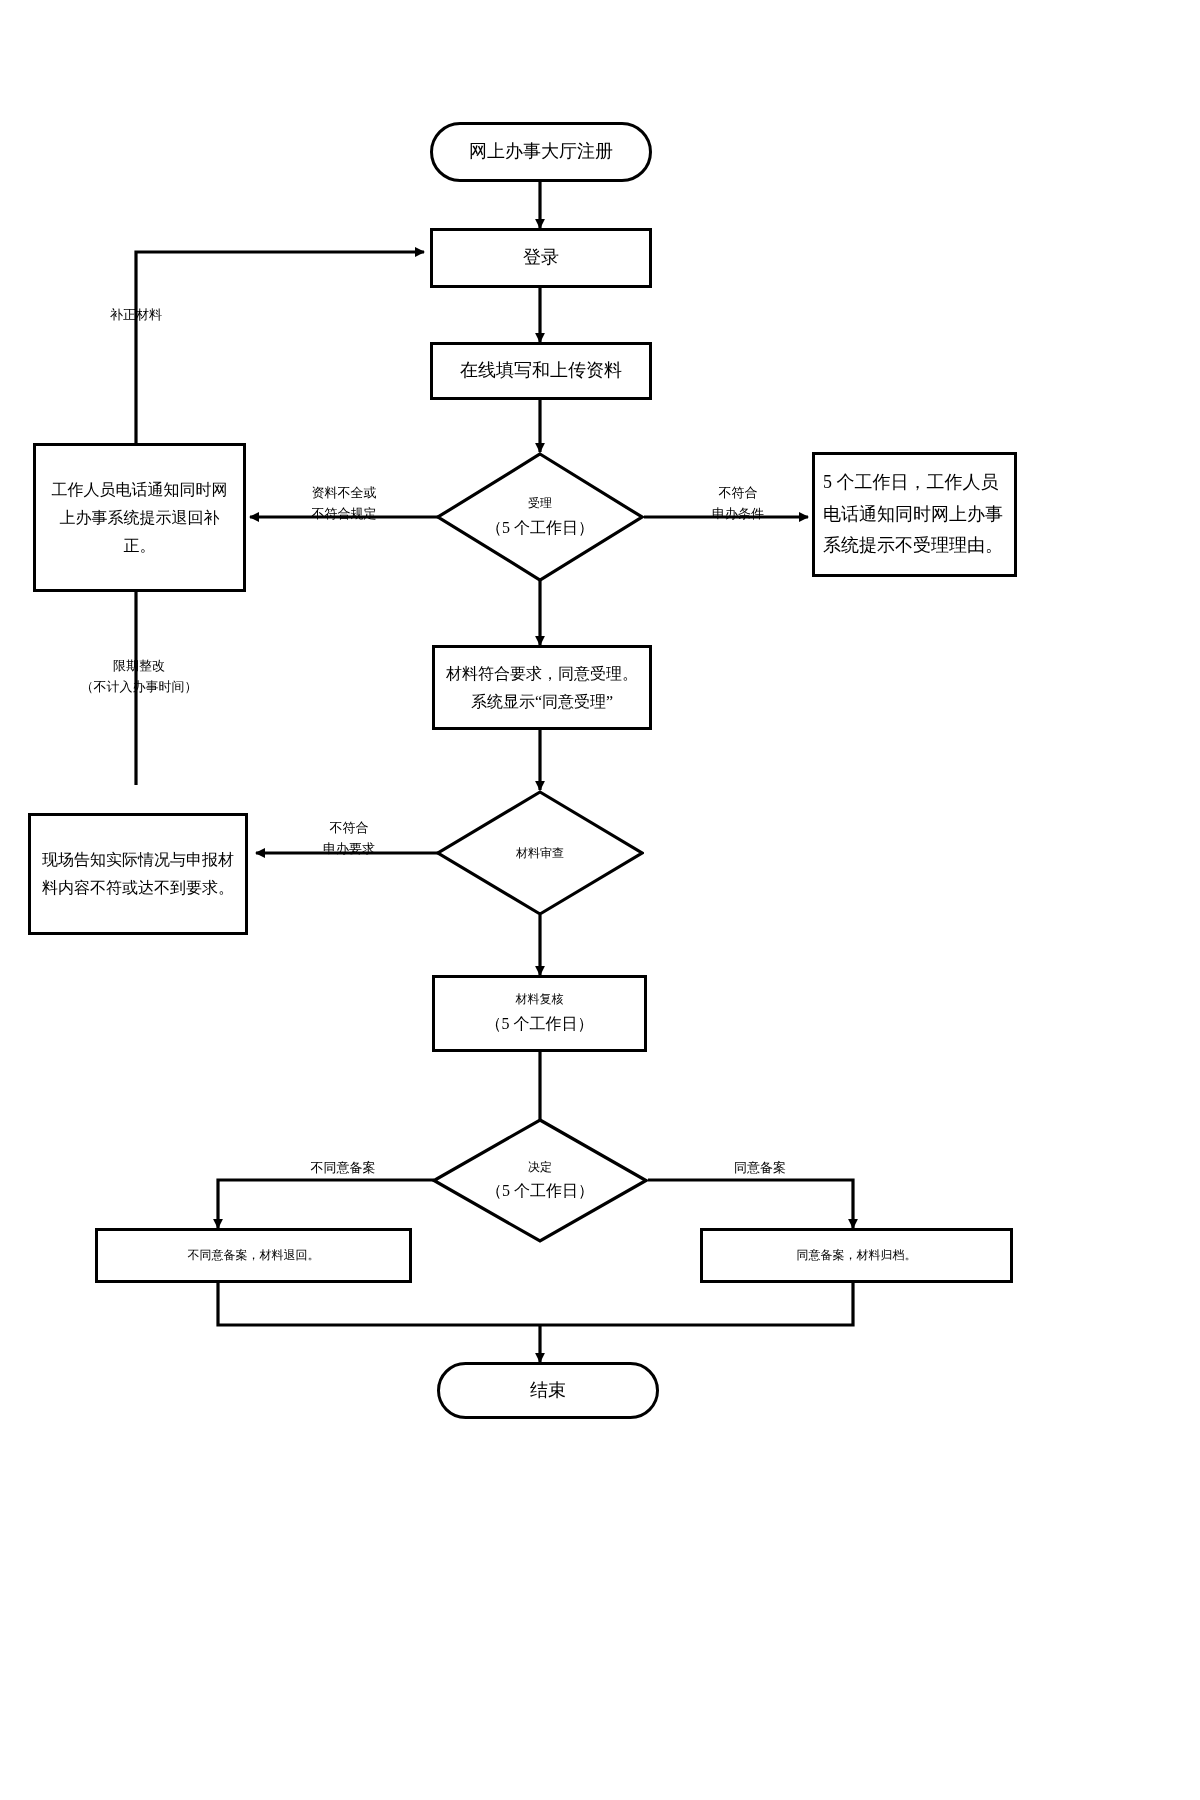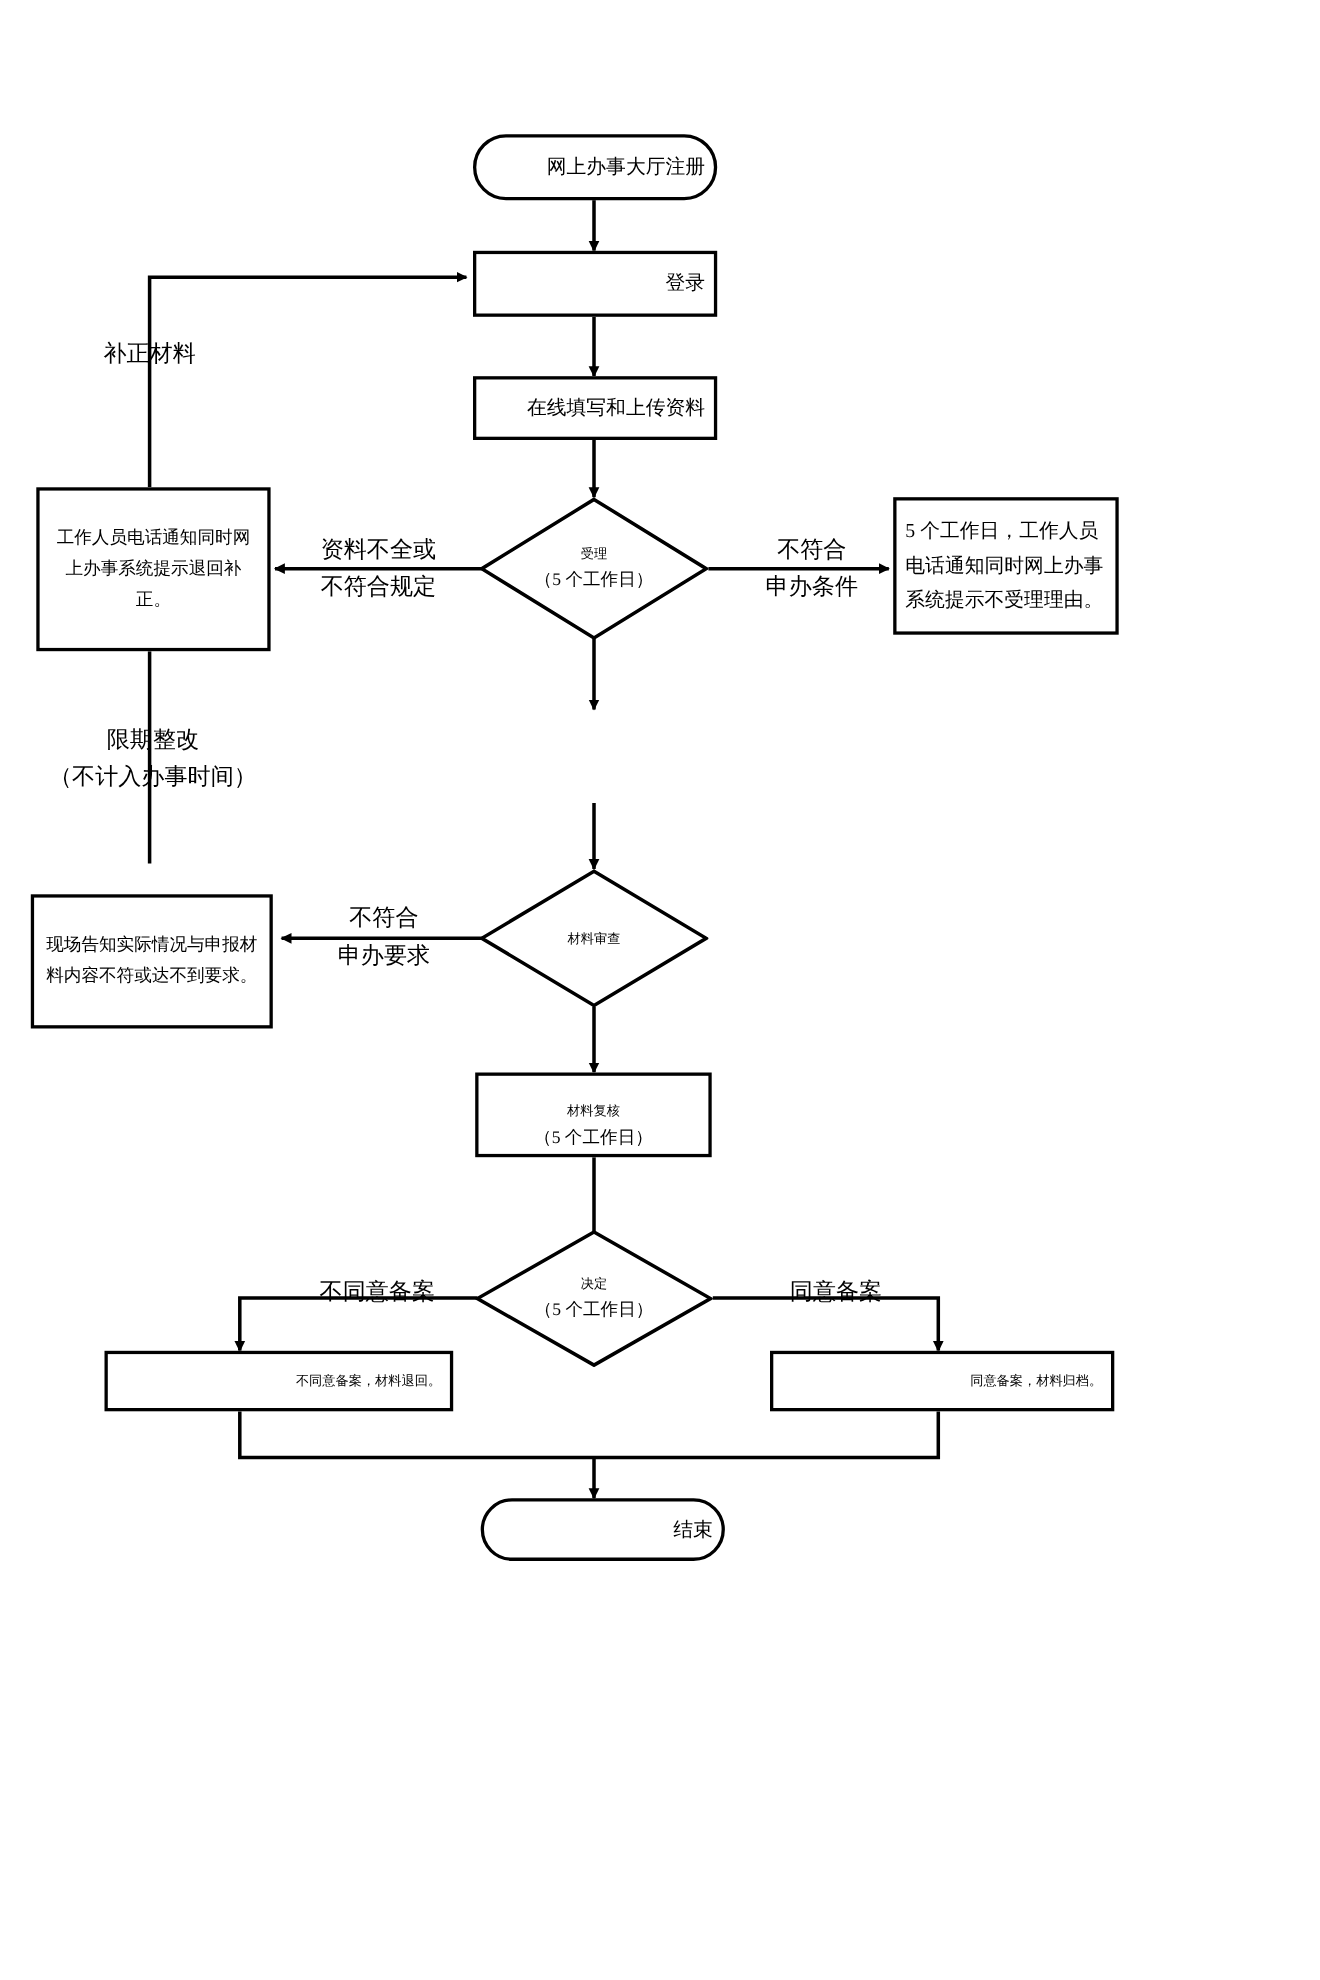--- a/index.html
+++ b/index.html
@@ -1,38 +1,38 @@
 <!DOCTYPE html>
 <html><head>
 <meta charset="utf-8">
 <style>
   html,body{margin:0;padding:0;background:#ffffff;}
   body{width:1200px;height:1800px;font-family:"Liberation Serif","DejaVu Serif",serif;color:#000;}
   #canvas{position:relative;width:1200px;height:1800px;overflow:hidden;background:#fff;}
   svg.edges{position:absolute;left:0;top:0;width:1200px;height:1800px;pointer-events:none;}
 
-  .node{position:absolute;box-sizing:border-box;display:flex;align-items:center;justify-content:flex-end;
+  .node{position:absolute;box-sizing:border-box;display:flex;align-items:center;justify-content:center;
         background:#fff;text-align:center;}
   .rect{border:3px solid #000;}
   .term{border:3px solid #000;border-radius:90px;}
   .node .txt{line-height:1.75;padding:2px 8px;white-space:pre-line;}
 
   .fs18{font-size:18px;}
   .fs17{font-size:12px;}
   .fs16{font-size:16px;}
   .fs15{font-size:18px;}
 
   
   .diamond{position:absolute;}
   .diamond .dshape{position:absolute;left:0;top:0;width:100%;height:100%;}
   .diamond .dtxt{position:absolute;left:0;top:0;width:100%;height:100%;
         display:flex;flex-direction:column;align-items:center;justify-content:center;
         text-align:center;line-height:1.7;}
 
-  .elabel{position:absolute;text-align:center;line-height:1.6;white-space:pre-line;font-size:21px;background:transparent;}
+  .elabel{position:absolute;text-align:center;line-height:1.6;white-space:pre-line;font-size:13px;background:transparent;}
   .jleft{text-align:left;}
 </style>
 </head>
 <body>
 
 <div id="canvas">
 
   <svg class="edges" viewBox="0 0 1200 1800">
     <defs>
       <marker id="ah" markerWidth="11" markerHeight="11" refX="9" refY="5.5" orient="auto" markerUnits="userSpaceOnUse">
@@ -99,20 +99,23 @@
   </div>
 
   <div class="node rect" style="left:33px;top:443px;width:213px;height:149px;">
     <span class="txt fs16">工作人员电话通知同时网上办事系统提示退回补正。</span>
   </div>
 
   <div class="node rect" style="left:812px;top:452px;width:205px;height:125px;">
     <span class="txt fs15 jleft">5 个工作日，工作人员电话通知同时网上办事系统提示不受理理由。</span>
   </div>
 
+  <div class="node rect" style="left:432px;top:645px;width:220px;height:85px;">
+    <span class="txt fs16">材料符合要求，同意受理。系统显示“同意受理”</span>
+  </div>
 
   <div class="diamond" style="left:436px;top:790px;width:208px;height:126px;">
     <svg class="dshape" viewBox="0 0 208 126" preserveAspectRatio="none">
       <polygon points="104,2 206,63 104,124 2,63" fill="#fff" stroke="#000" stroke-width="3.2"></polygon>
     </svg>
     <div class="dtxt">
       <span class="fs17">材料审查</span>
     </div>
   </div>
 

